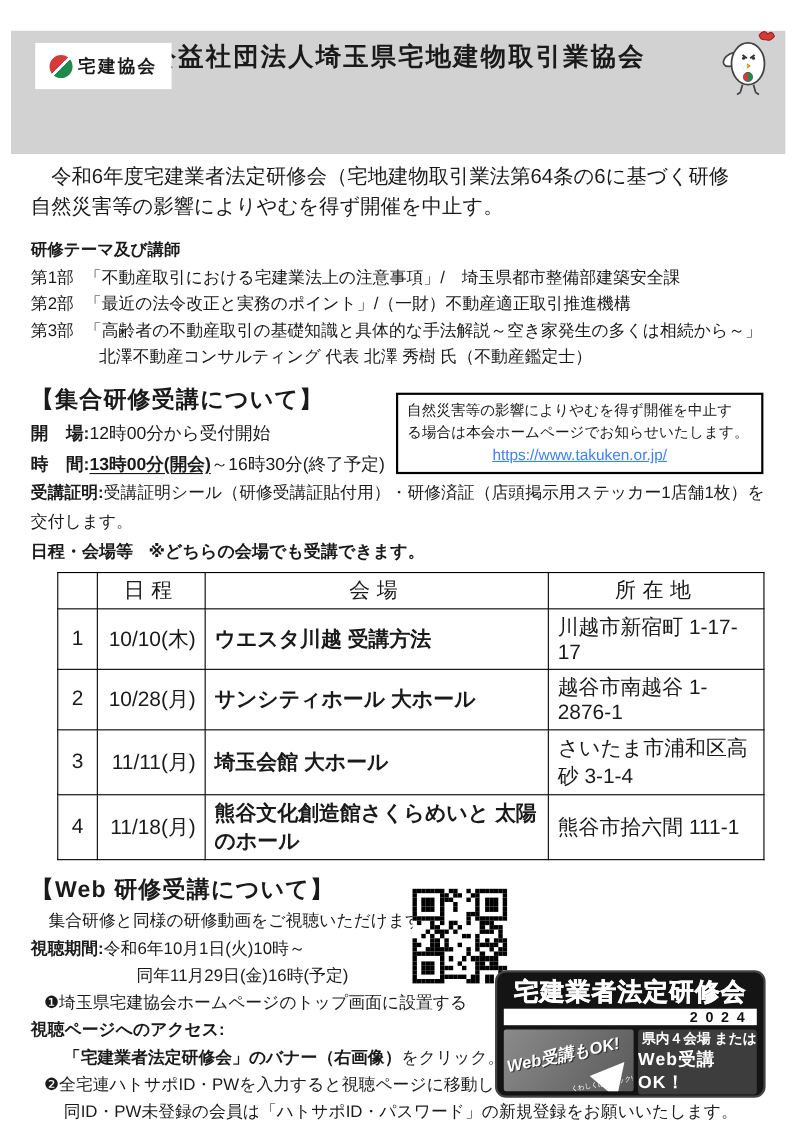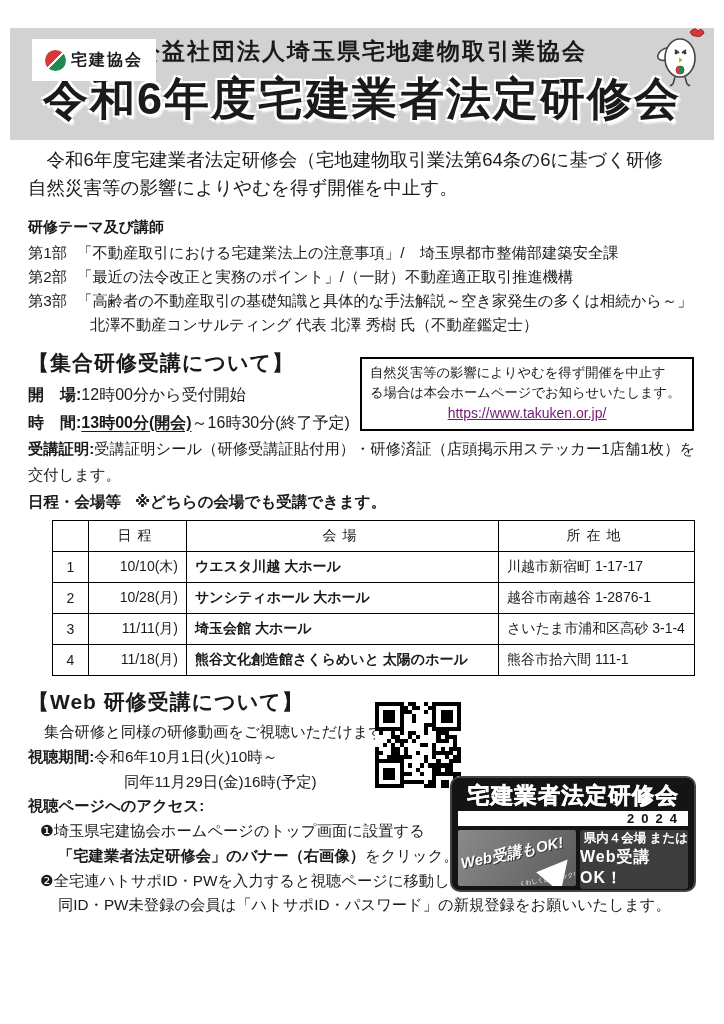--- a/index.html
+++ b/index.html
@@ -38,30 +38,30 @@
   .gather { position:relative; }
   .info-line { font-size:16px; line-height:1.72; }
   .lbl { font-weight:bold; }
   .bold-ul { font-weight:bold; text-decoration:underline; text-underline-offset:3px; }
   .ul { text-decoration:underline; text-underline-offset:3px; }
   .notice-box {
     position:absolute; right:2px; top:8px; width:334px;
     border:2px solid #000; padding:4px 8px 5px; font-size:13.3px; line-height:1.5;
     text-align:left; background:#fff;
   }
-  .notice-box .link { display:block; text-align:center; color:#701a75; text-decoration:underline; font-size:14px; }
+  .notice-box .link { display:block; text-align:center; color:#3b82f6; text-decoration:underline; font-size:14px; }
   .method { font-size:15.3px; line-height:1.7; margin-top:4px; }
   .method .indent { margin-left:78px; }
   .cert-line { font-size:15.3px; line-height:1.7; }
   .sched-head { font-size:15.5px; font-weight:bold; line-height:1.8; }
   .sched-head .note { margin-left:14px; }
   
   table.schedule { border-collapse:collapse; margin:4px 0 0 24px; table-layout:fixed; }
   table.schedule th, table.schedule td {
-    border:1.6px solid #000; font-size:14px; padding:3px 8px; height:31px;margin-top:12px;
+    border:1.6px solid #000; font-size:19px; padding:3px 8px; height:31px;margin-top:12px;
   }
   table.schedule th { font-weight:normal; letter-spacing:6px; text-align:center; }
   td.c-num { text-align:center; padding:3px 2px; }
   td.c-date { text-align:right; }
   td.c-venue { font-weight:bold; }
   
   .web { position:relative; margin-top:10px; }
   .web-line { font-size:15.3px; line-height:1.62; }
   .web-indent { margin-left:16px; }
   .web-indent2 { margin-left:96px; }
@@ -97,21 +97,20 @@
 <body>
 
 <div class="page">
 
   <div class="header-band">
     <div class="logo-box">
       <span class="logo-mark"></span>
       <span class="logo-text">宅建協会</span>
     </div>
     <div class="org-name">公益社団法人埼玉県宅地建物取引業協会</div>
-    <div class="main-title">令和6年度宅建業者法定研修会</div>
     <div class="mascot">
       <svg width="62" height="76" viewBox="0 0 62 76">
         <g stroke="#444" stroke-width="1.6" fill="#fff">
           <ellipse cx="20" cy="34" rx="9" ry="5.5" transform="rotate(-28 20 34)"></ellipse>
           <ellipse cx="34" cy="38" rx="15" ry="19"></ellipse>
         </g>
         <path d="M44 12 q5 -6 8 -1 q4 -4 6 2 q-4 5 -8 3 q-4 1 -6 -4" fill="#d43a3a" stroke="#a02323" stroke-width="1"></path>
         <path d="M29 30 l4 3 M40 30 l-4 3" stroke="#333" stroke-width="1.8" fill="none"></path>
         <circle cx="30" cy="33" r="1.4" fill="#333"></circle>
           <circle cx="39" cy="33" r="1.4" fill="#333"></circle>
@@ -172,21 +171,21 @@
             <th></th>
             <th>日程</th>
             <th>会場</th>
             <th>所在地</th>
           </tr>
         </thead>
         <tbody>
             <tr>
               <td class="c-num">1</td>
               <td class="c-date">10/10(木)</td>
-              <td class="c-venue">ウエスタ川越 大ホール</td>
+              <td class="c-venue">ウエスタ川越 受講方法</td>
               <td class="c-addr">川越市新宿町 1-17-17</td>
             </tr>
             <tr>
               <td class="c-num">2</td>
               <td class="c-date">10/28(月)</td>
               <td class="c-venue">サンシティホール 大ホール</td>
               <td class="c-addr">越谷市南越谷 1-2876-1</td>
             </tr>
             <tr>
               <td class="c-num">3</td>
@@ -204,24 +203,24 @@
       </table>
     </div>
 
     <div class="web">
       <div class="sec-head">【Web 研修受講について】</div>
       <div class="web-line web-indent">集合研修と同様の研修動画をご視聴いただけます。</div>
       <div class="web-line">
         <span class="lbl">視聴期間:</span><span>令和6年10月1日(火)10時～</span>
       </div>
       <div class="web-line web-indent2">同年11月29日(金)16時(予定)</div>
-      <div class="web-line lbl">視聴ページへのアクセス:</div>
       <div class="web-line web-step">
         <span>❶</span><span>埼玉県宅建協会ホームページのトップ画面に設置する</span>
       </div>
+      <div class="web-line lbl">視聴ページへのアクセス:</div>
       <div class="web-line web-step2">
         <span class="lbl">「宅建業者法定研修会」のバナー（右画像）</span><span>をクリック。</span>
       </div>
       <div class="web-line web-step">
         <span>❷</span><span>全宅連ハトサポID・PWを入力すると視聴ページに移動します。</span>
       </div>
       <div class="web-line web-step2">同ID・PW未登録の会員は「ハトサポID・パスワード」の新規登録をお願いいたします。</div>
 
       <div class="qr" id="qr">
           <i class="on"></i>

